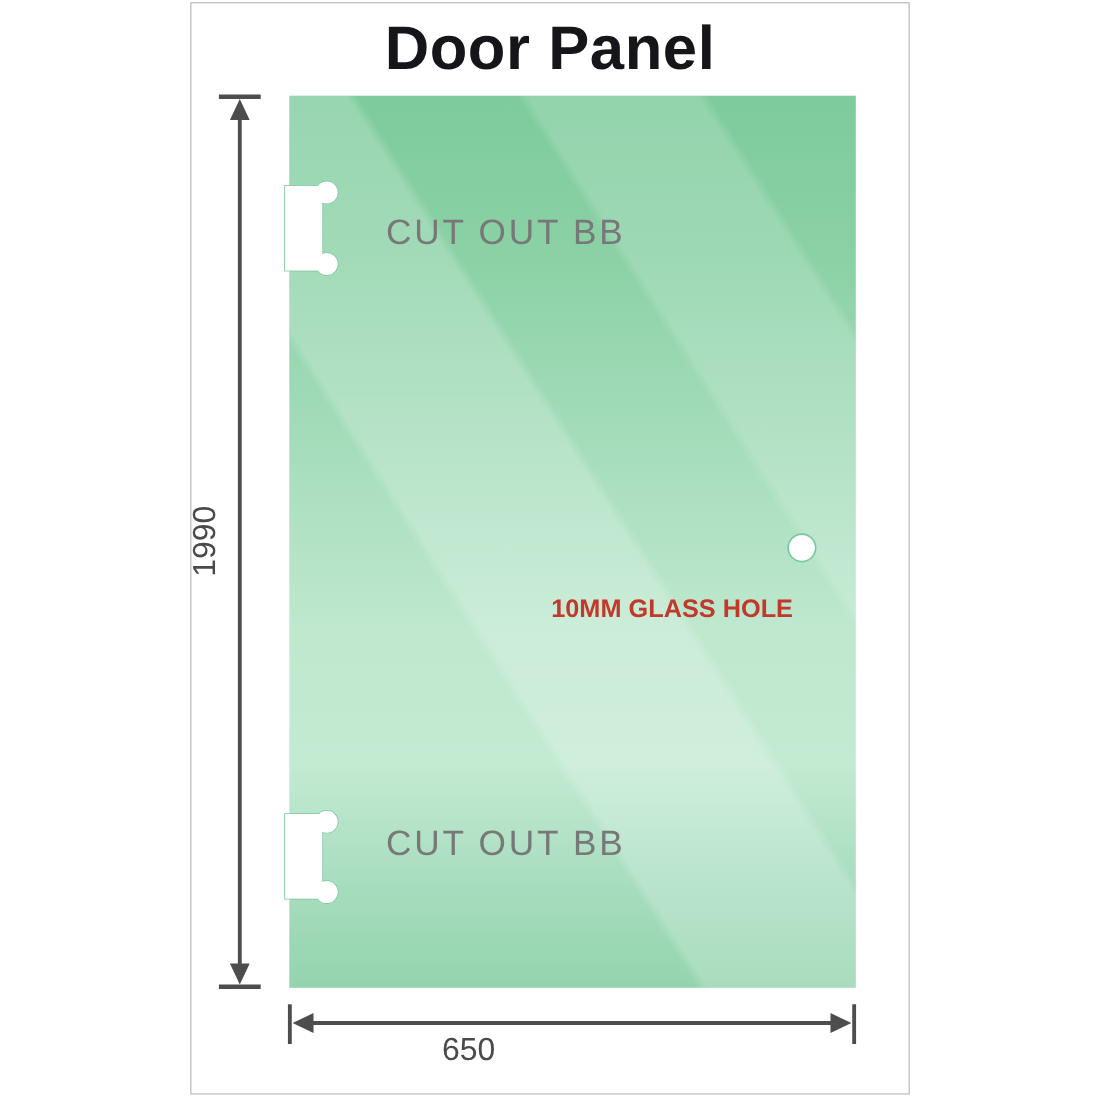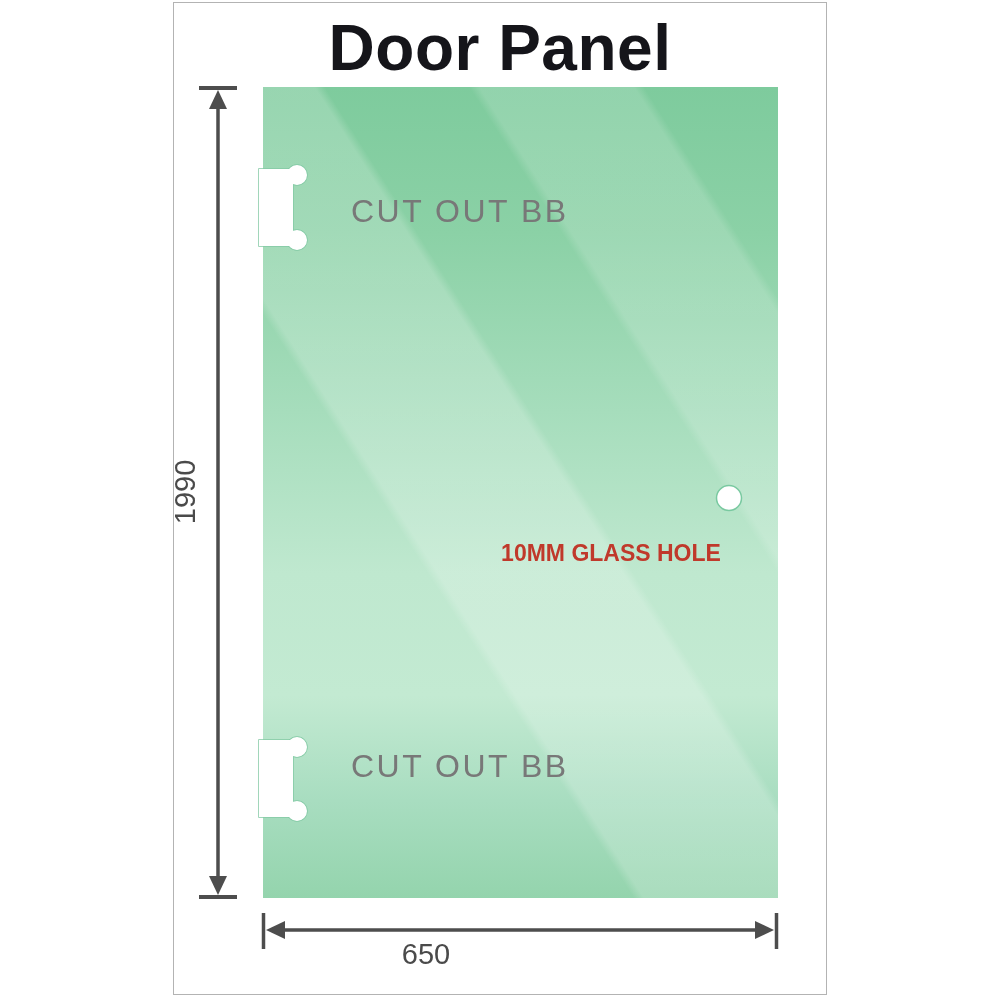--- a/index.html
+++ b/index.html
@@ -26,21 +26,21 @@
     border: 1px solid #b3b3b3;
     background: #ffffff;
     box-sizing: border-box;
   }
   .diagram-title {
     position: absolute;
     top: 13px;
     left: 0;
     width: 100%;
     text-align: center;
-    font-size: 64px;
+    font-size: 56px;
     font-weight: bold;
     color: #15151a;
     letter-spacing: 0.5px;
     line-height: 1;
   }
   .diagram-svg {
     position: absolute;
     left: 0;
     top: 0;
     width: 652px;

